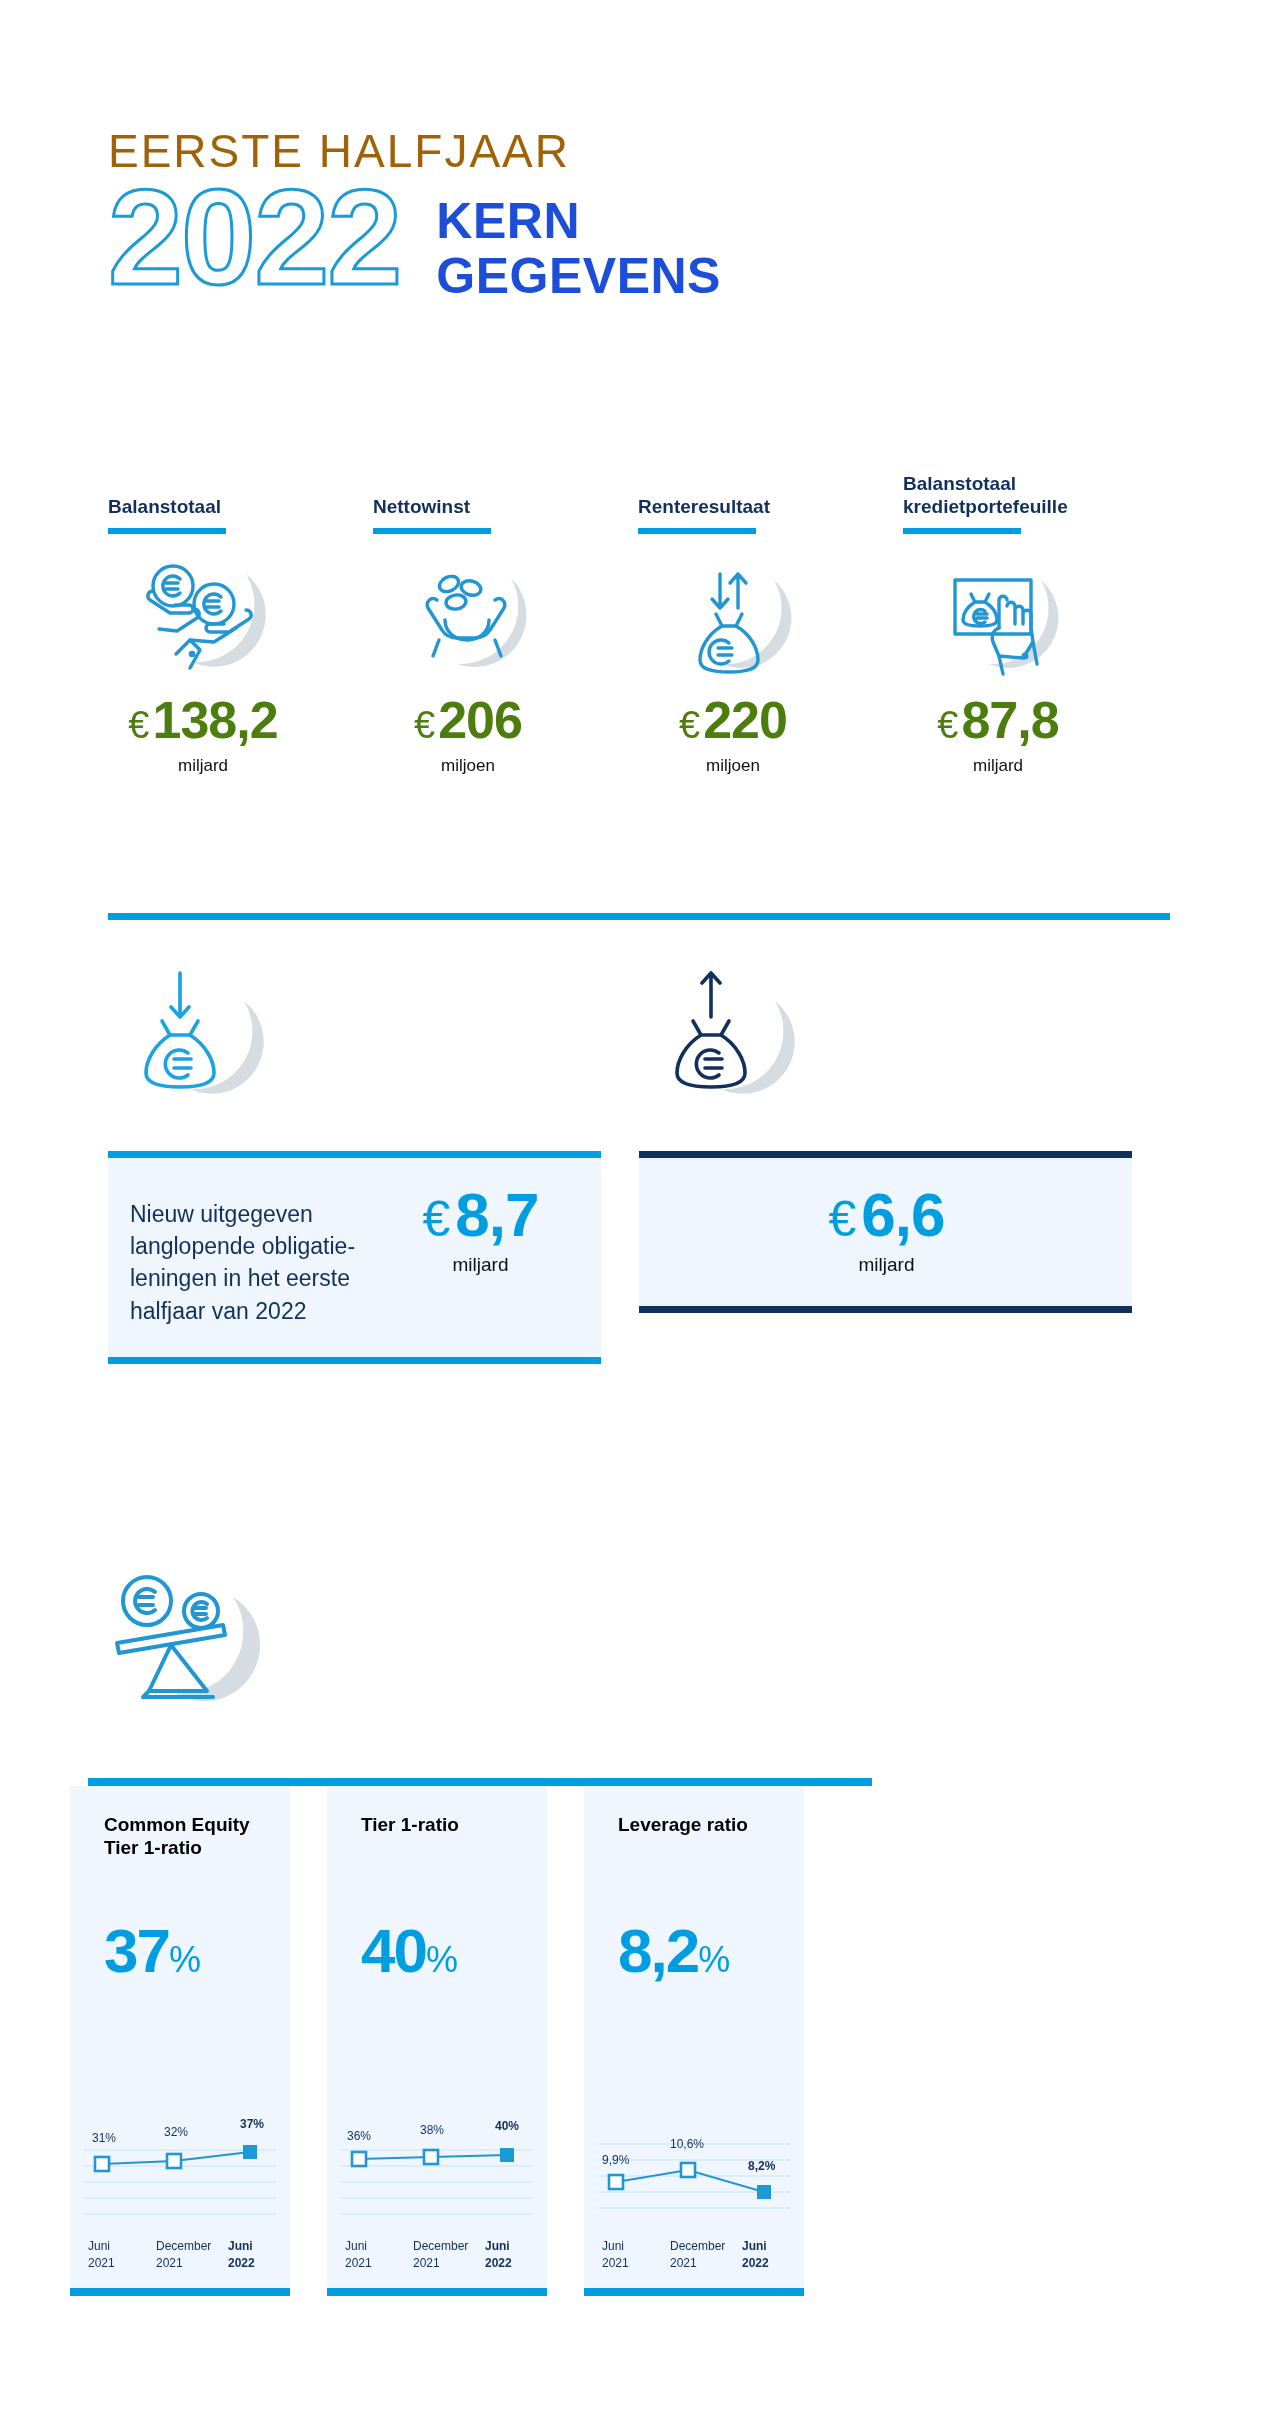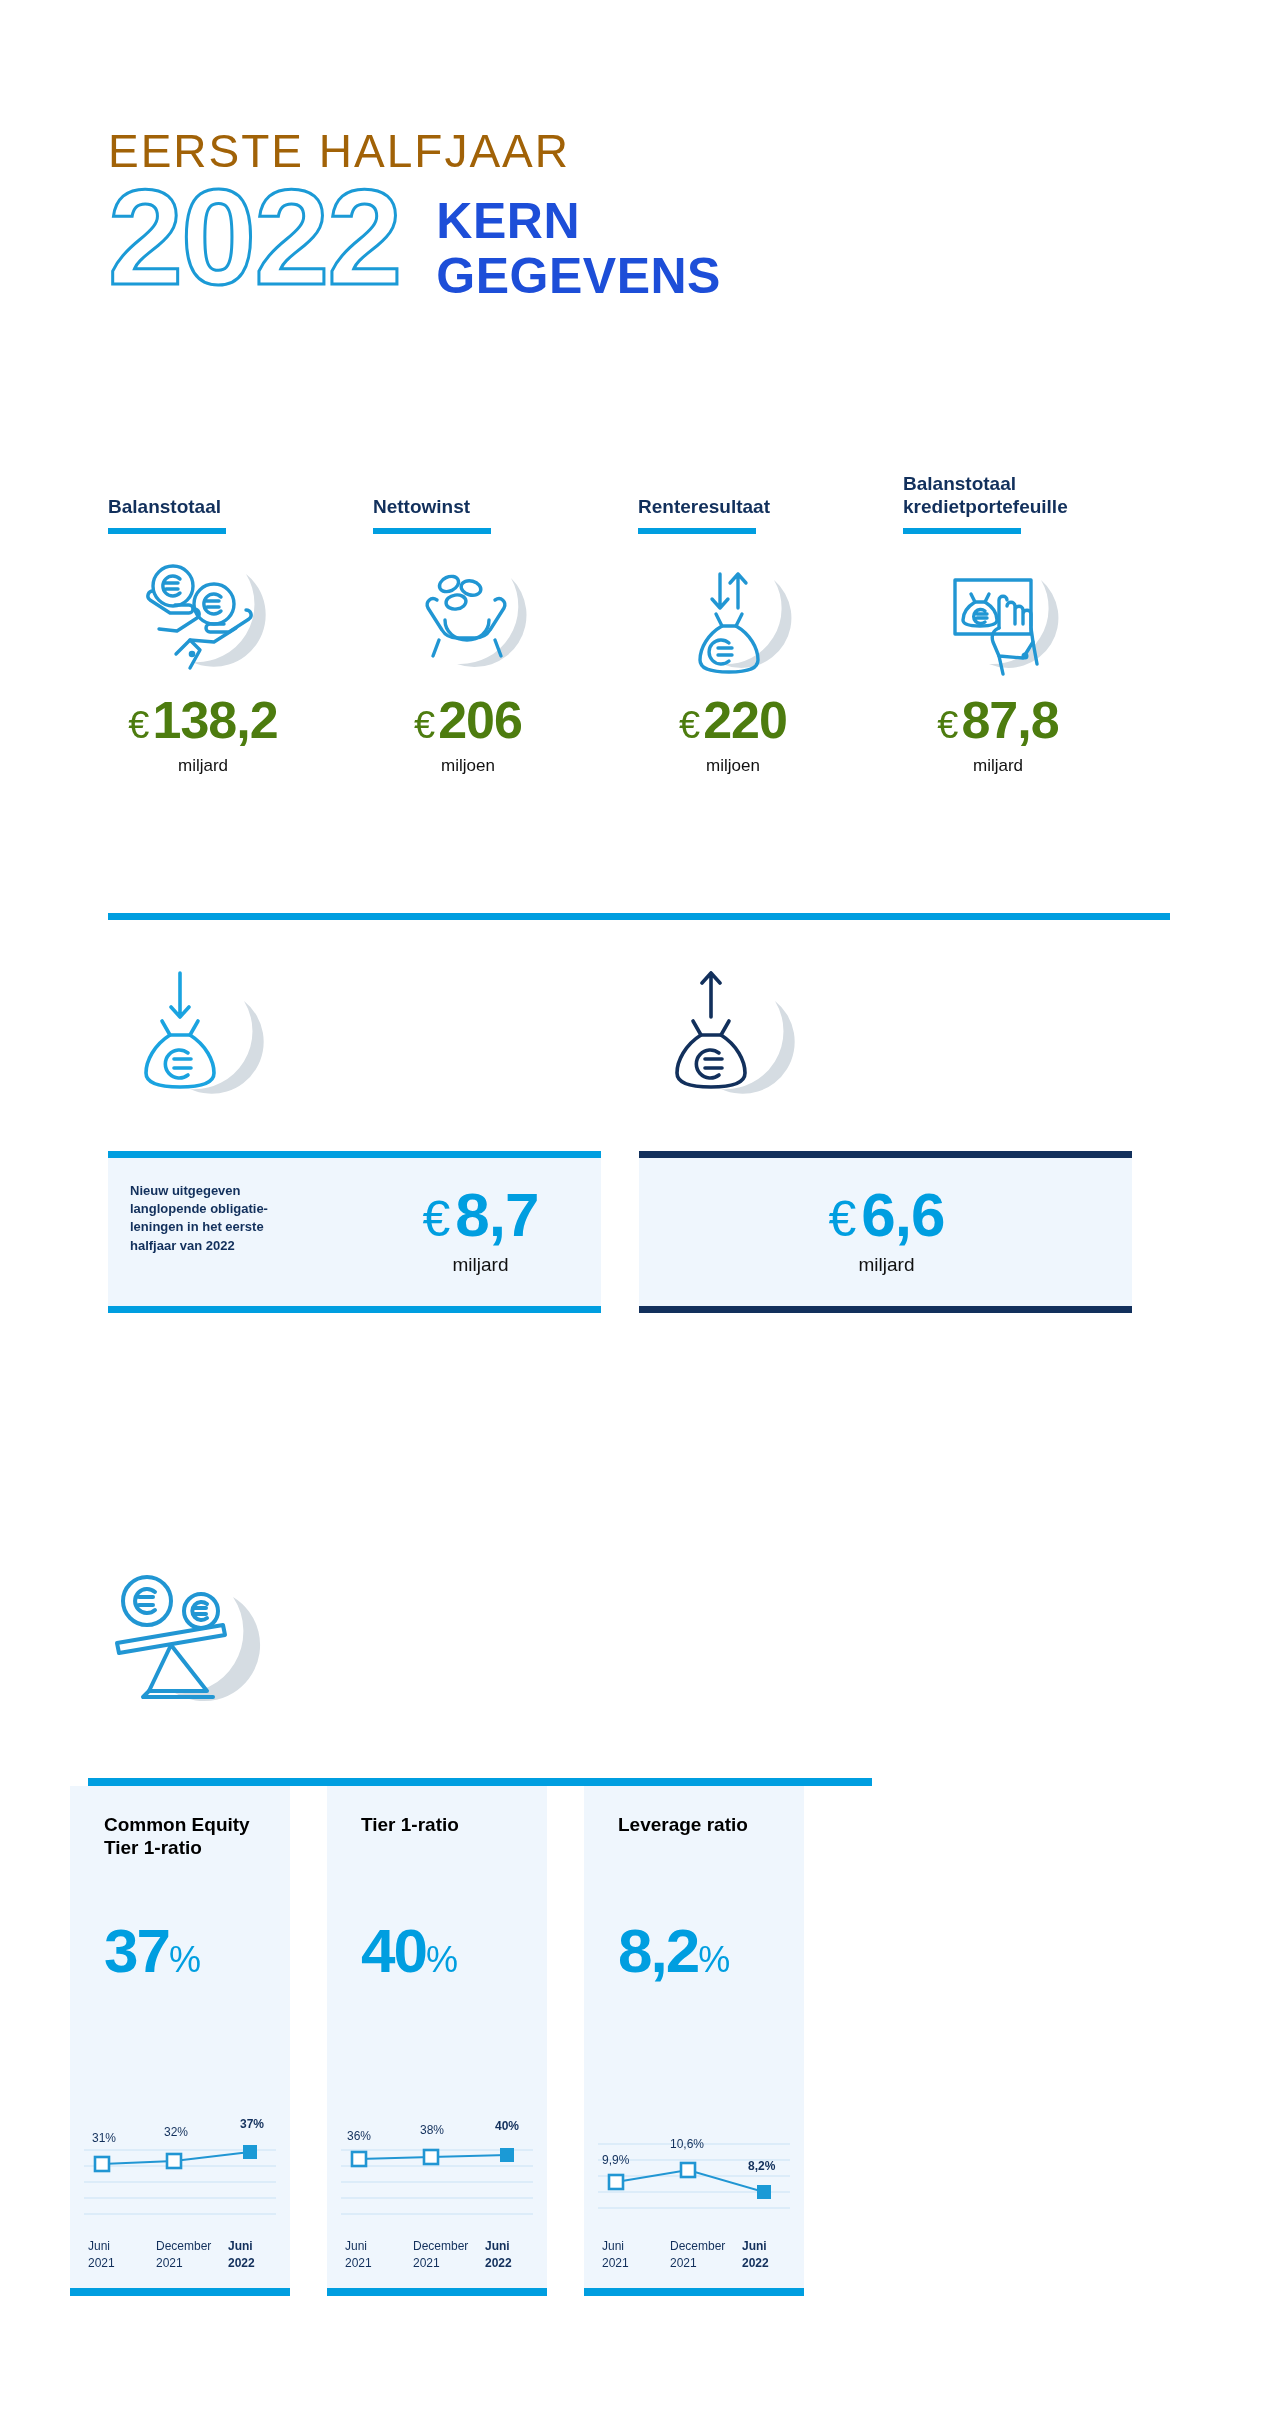--- a/index.html
+++ b/index.html
@@ -67,21 +67,21 @@
 
   .fk-cards { display:flex; margin-top:14px; }
   .fk-card-slot { width:531px; }
   .fk-card {
     width:493px; background:#eff6fd; position:relative; padding:24px 20px 30px 22px;
     display:flex; align-items:flex-start;
   }
   .fk-card.blue { border-top:7px solid #009ee0; border-bottom:7px solid #009ee0; }
   .fk-card.navy { border-top:7px solid #12305c; border-bottom:7px solid #12305c; }
   .fk-desc {
-    font-size:13px; font-weight:700; color:#12305c; line-height:1.4; width:250px;
+    font-size:23px; font-weight:400; color:#12305c; line-height:1.4; width:250px;margin-top:16px;
   }
   .fk-amount-wrap { flex:1; text-align:center; padding-top:2px; }
   .fk-amount {
     font-size:62px; font-weight:700; color:#009ee0; line-height:1; white-space:nowrap;
     letter-spacing:-1px;
   }
   .fk-amount .eur { font-size:50px; font-weight:400; margin-right:6px; }
   .fk-unit { font-size:19px; color:#111; margin-top:8px; }
 
   

